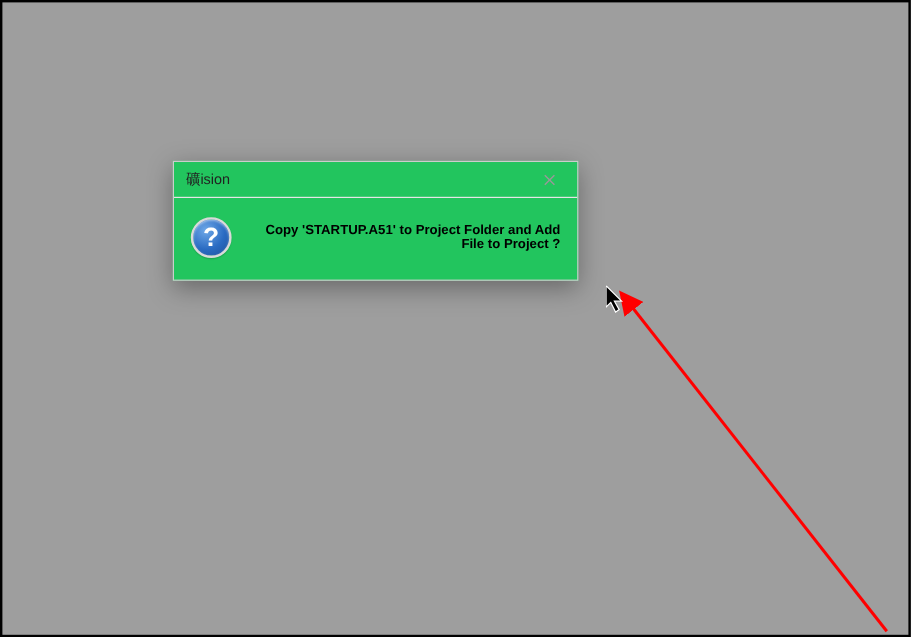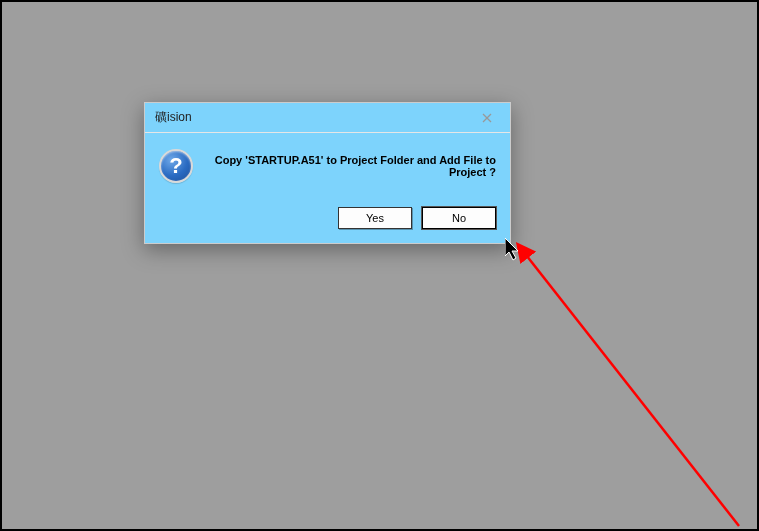--- a/index.html
+++ b/index.html
@@ -12,23 +12,23 @@
       height: 531px;
       background: #9e9e9e;
       border: 2px solid #000;
       position: relative;
       font-family: "Segoe UI", Tahoma, sans-serif;
       overflow: hidden;
     }
     .dialog {
       position: absolute;
       left: 142px;
-      top: 100px;
-      width: 367px;
-      background: #7dd3fc;
+      top: 132px;
+      width: 338px;
+      background: #22c55e;
       border: 1px solid #ccc;
       box-shadow: 0 6px 20px rgba(0,0,0,0.35);
     }
     .titlebar {
       display: flex;
       justify-content: space-between;
       align-items: center;
       height: 30px;
       padding: 0 8px 0 10px;
       border-bottom: 1px solid #e6e6e6;
@@ -129,24 +129,20 @@
     </div>
   </div>
   <div class="dialog-body">
     <div class="question-icon">
       <div class="question-circle">
         <span class="question-mark">?</span>
       </div>
     </div>
     <div class="message-text">Copy 'STARTUP.A51' to Project Folder and Add File to Project ?</div>
   </div>
-  <div class="button-row">
-    <button class="dlg-button">Yes</button>
-    <button class="dlg-button default-btn">No</button>
-  </div>
 </div>
 
 <svg class="annotation-arrow" width="759" height="531" style="left:0;top:0">
   <defs>
     <marker id="arrowhead" markerWidth="8" markerHeight="8" refX="6" refY="4" orient="auto">
       <polygon points="0 0, 8 4, 0 8" fill="#ff0000"></polygon>
     </marker>
   </defs>
   <line x1="737" y1="524" x2="517" y2="244" stroke="#ff0000" stroke-width="2.5" marker-end="url(#arrowhead)"></line>
 </svg>

